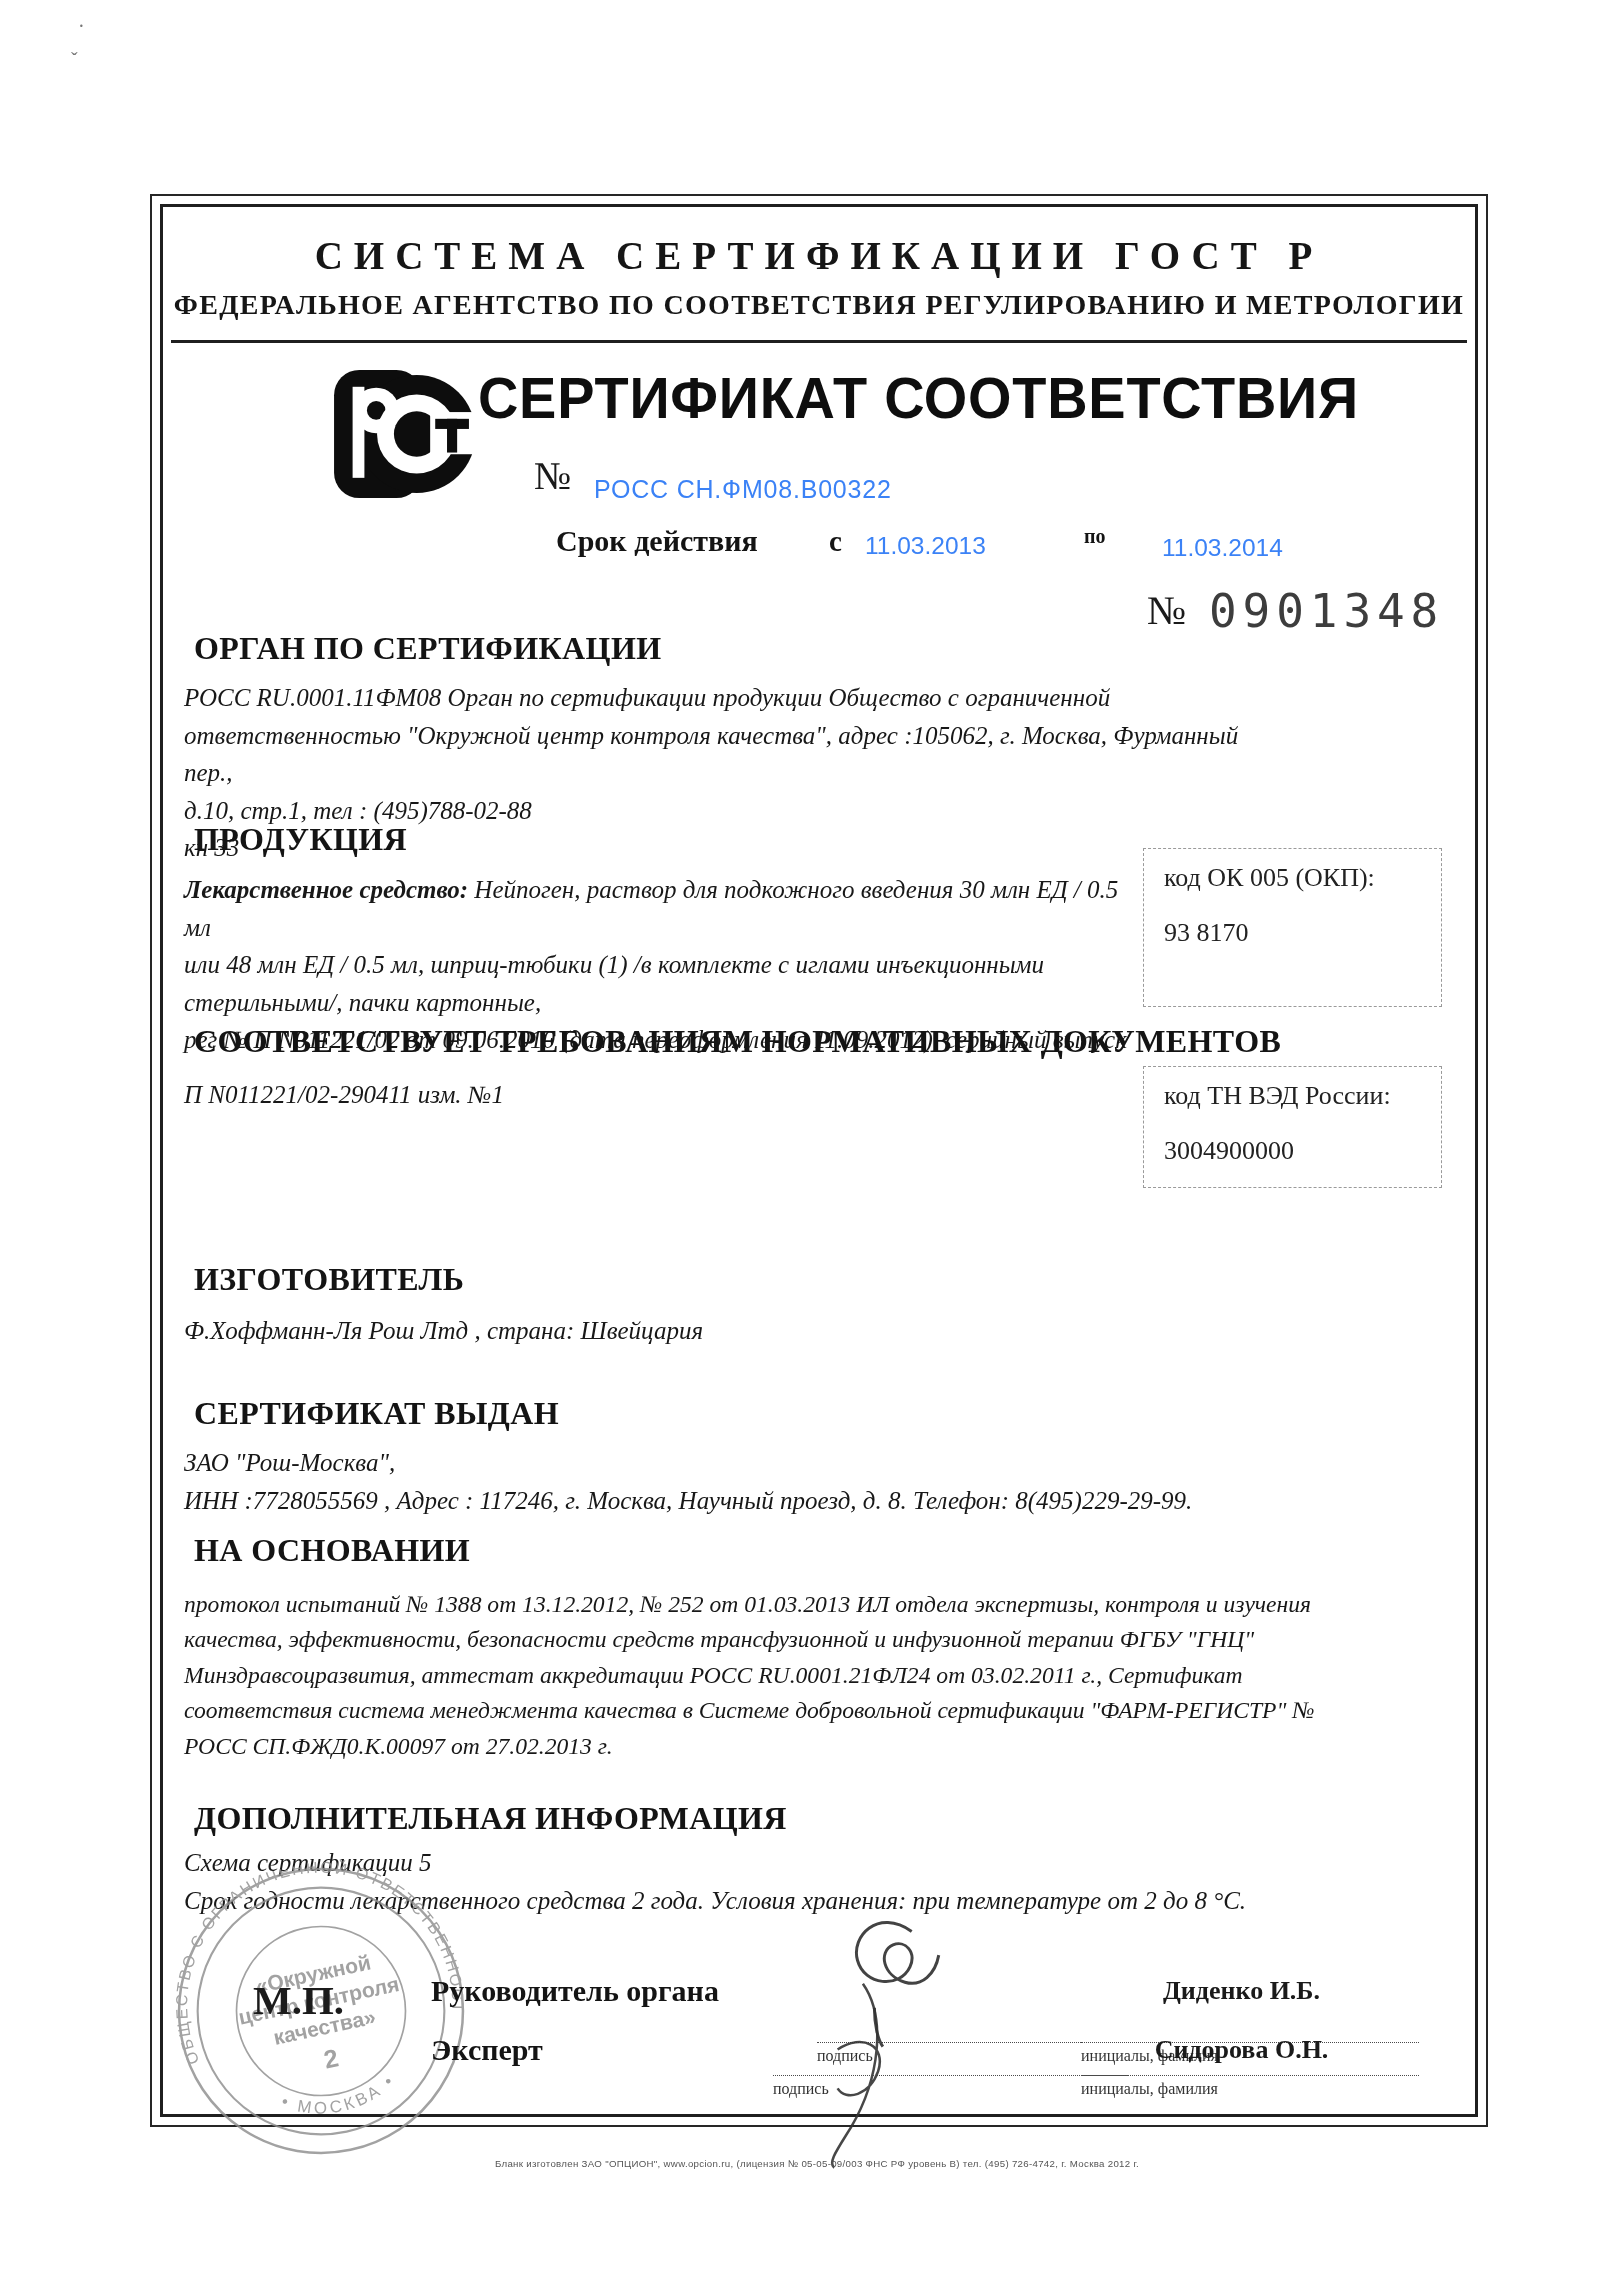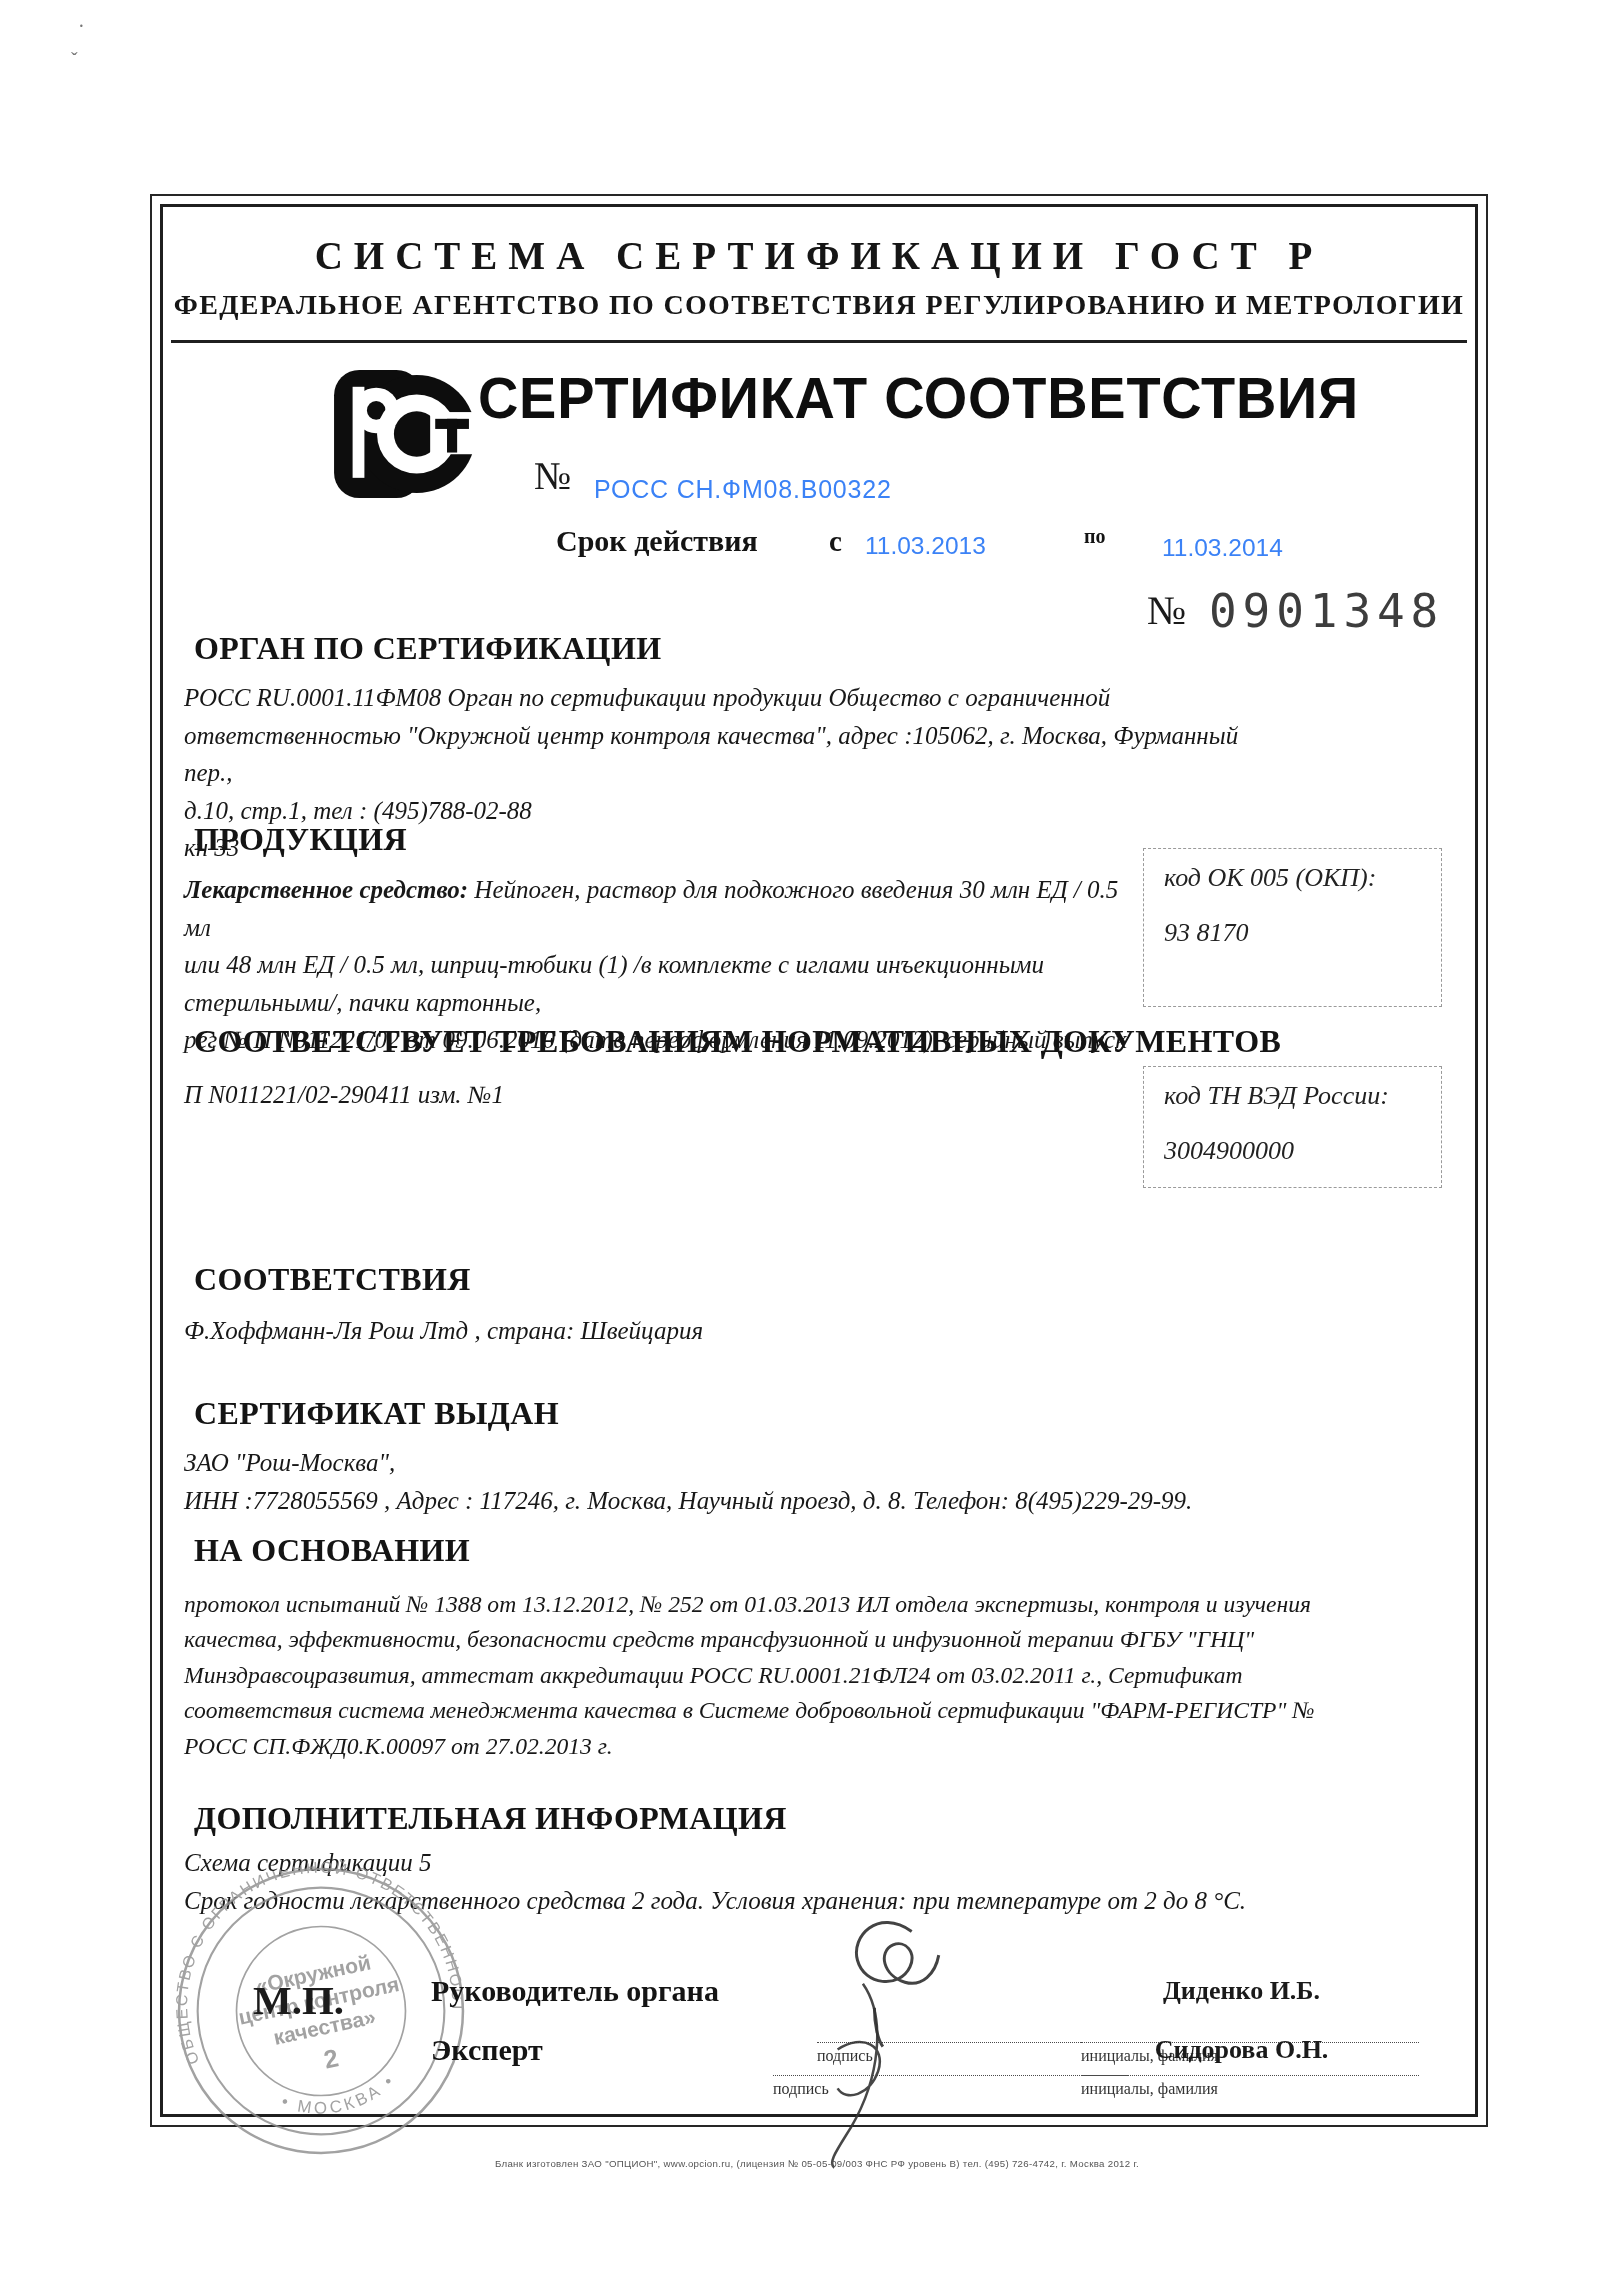--- a/index.html
+++ b/index.html
@@ -11,21 +11,21 @@
   .hdr-sys{position:absolute;left:0;top:37px;width:100%;text-align:center;font-weight:700;font-size:39px;letter-spacing:11px;color:#161616;}
   .hdr-ag{position:absolute;left:0;top:93px;width:100%;text-align:center;font-weight:700;font-size:28px;letter-spacing:1.3px;color:#161616;}
   .hdr-sep{position:absolute;left:18.6px;right:18.6px;top:144px;height:3.4px;background:#1f1f1f;}
   .title{position:absolute;left:326px;top:169px;font-family:"Liberation Sans",sans-serif;font-weight:800;font-size:57px;letter-spacing:0.8px;color:#0e0e0e;white-space:nowrap;transform:scaleX(.98);transform-origin:left;}
   .nosign{font-size:39px;color:#1a1a1a;}
   .stamped{font-family:"Liberation Sans",sans-serif;color:#3b82f6;}
   .blanknum{font-family:"DejaVu Sans Mono",monospace;font-size:46px;letter-spacing:5.9px;color:#3d3d3d;}
   .h-sec{font-weight:700;font-size:32px;letter-spacing:0.4px;color:#141414;white-space:nowrap;}
   .body-it{font-style:italic;font-size:25px;line-height:1.5;color:#181818;white-space:pre-line;}
   .lead{font-weight:700;}
-  .codebox{position:absolute;border:1.7px dashed #9a9a9a;background:#fff;font-style:italic;}
+  .codebox{position:absolute;border:1.7px dashed #9a9a9a;background:#fff;}
   .codebox .cb-label{position:absolute;left:20px;top:13.5px;font-size:26px;color:#222;}
   .codebox .cb-value{position:absolute;left:20px;top:69px;font-size:26px;color:#222;}
   .role{font-weight:700;font-size:30px;color:#141414;white-space:nowrap;}
   .sigline{border-top:1.7px dotted #4a4a4a;height:0;}
   .cap{font-size:16px;color:#333;}
   .name{font-weight:700;font-size:26px;color:#1a1a1a;text-align:center;white-space:nowrap;}
   .footer-legal{position:absolute;left:0;top:1893px;width:100%;text-align:center;font-size:28px;letter-spacing:0.8px;color:#1f1f1f;}
   .fineprint{position:absolute;left:150px;top:2158px;width:1334px;text-align:center;font-family:"Liberation Sans",sans-serif;font-size:9.7px;letter-spacing:0.3px;color:#555;}
   .mp{font-weight:700;font-size:41px;color:#1b1b1b;}
   .stampwrap{position:absolute;left:22px;top:1668px;width:294px;height:294px;transform:rotate(-12deg);opacity:.82;}
@@ -95,21 +95,21 @@
   </div>
 
   <div class="abs h-sec" style="left:42px;top:827px;">СООТВЕТСТВУЕТ ТРЕБОВАНИЯМ НОРМАТИВНЫХ ДОКУМЕНТОВ</div>
   <div class="abs body-it" style="left:32px;top:880px;width:929px;">П N011221/02-290411 изм. №1</div>
 
   <div class="codebox" style="left:991px;top:870px;width:297px;height:120px;">
     <div class="cb-label">код ТН ВЭД России:</div>
     <div class="cb-value">3004900000</div>
   </div>
 
-  <div class="abs h-sec" style="left:42px;top:1065px;">СООТВЕТСТВИЯ</div>
+  <div class="abs h-sec" style="left:42px;top:1065px;">ИЗГОТОВИТЕЛЬ</div>
   <div class="abs body-it" style="left:32px;top:1116px;width:1098px;">Ф.Хоффманн-Ля Рош Лтд , страна: Швейцария</div>
 
   <div class="abs h-sec" style="left:42px;top:1199px;">СЕРТИФИКАТ ВЫДАН</div>
   <div class="abs body-it" style="left:32px;top:1248px;width:1249px;">ЗАО "Рош-Москва",
 ИНН :7728055569 , Адрес : 117246, г. Москва, Научный проезд, д. 8. Телефон: 8(495)229-29-99.</div>
 
   <div class="abs h-sec" style="left:42px;top:1336px;">НА ОСНОВАНИИ</div>
   <div class="abs body-it" style="left:32px;top:1391px;width:1258px;font-size:23.6px;">протокол испытаний № 1388 от 13.12.2012, № 252 от 01.03.2013 ИЛ отдела экспертизы, контроля и изучения
 качества, эффективности, безопасности средств трансфузионной и инфузионной терапии ФГБУ "ГНЦ"
 Минздравсоцразвития, аттестат аккредитации РОСС RU.0001.21ФЛ24 от 03.02.2011 г., Сертификат

